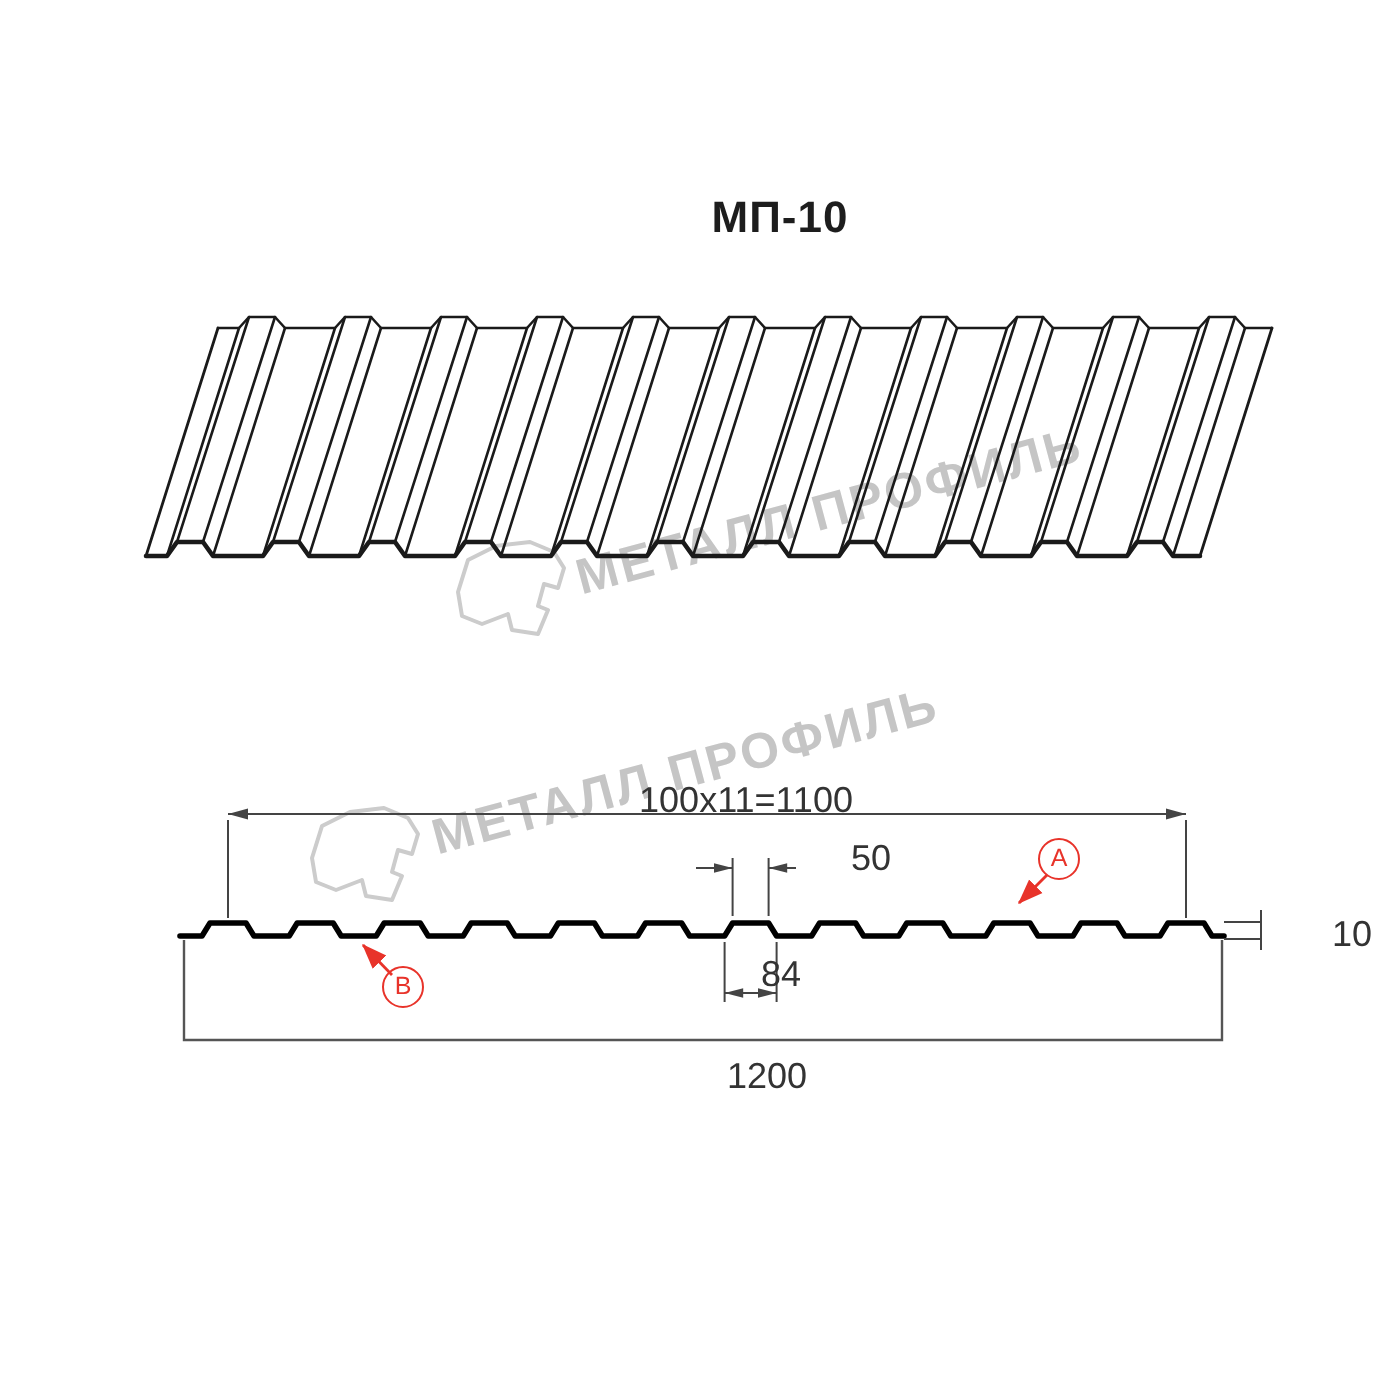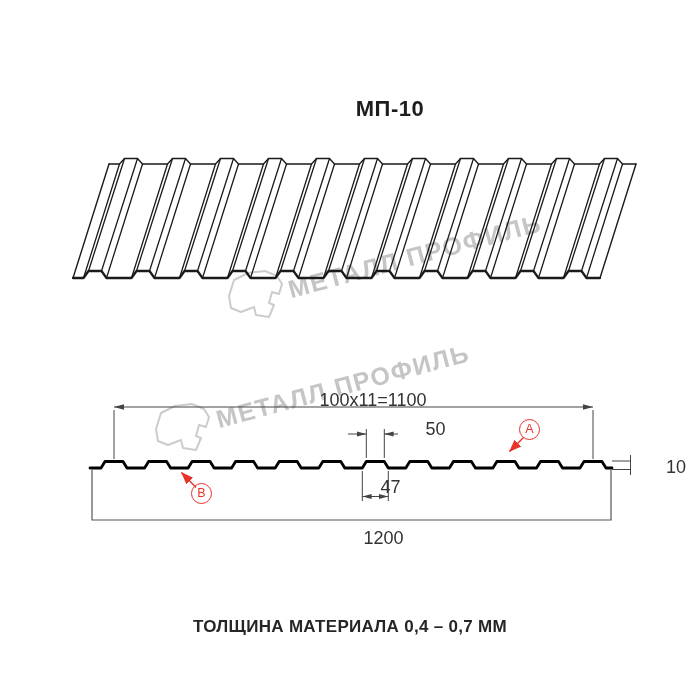--- a/index.html
+++ b/index.html
@@ -133,21 +133,20 @@
 
       <line x1="523.5" y1="437.5" x2="509.5" y2="451.5" stroke="#e8332a" stroke-width="1.4" marker-end="url(#ra)"></line>
       <line x1="196" y1="487.5" x2="181.5" y2="472.5" stroke="#e8332a" stroke-width="1.4" marker-end="url(#ra)"></line>
     </g>
   </svg>
 
   <div class="subtitle">МП-10</div>
 
   <div class="dim ctr" style="left:357px;top:390px;">100x11=1100</div>
   <div class="dim" style="left:393.5px;top:419px;">50</div>
-  <div class="dim ctr" style="left:374.5px;top:477px;">47</div>
+  <div class="dim ctr" style="left:374.5px;top:477px;">84</div>
   <div class="dim" style="left:634px;top:457px;text-align:right;">10</div>
   <div class="dim ctr" style="left:351.5px;top:528px;margin-left:16px;">1200</div>
 
   <div class="badge" style="left:519px;top:419px;">А</div>
   <div class="badge" style="left:191px;top:483px;">В</div>
 
-  <div class="caption">ТОЛЩИНА МАТЕРИАЛА 0,4 – 0,7 ММ</div>
 </div>
 
 </body></html>

